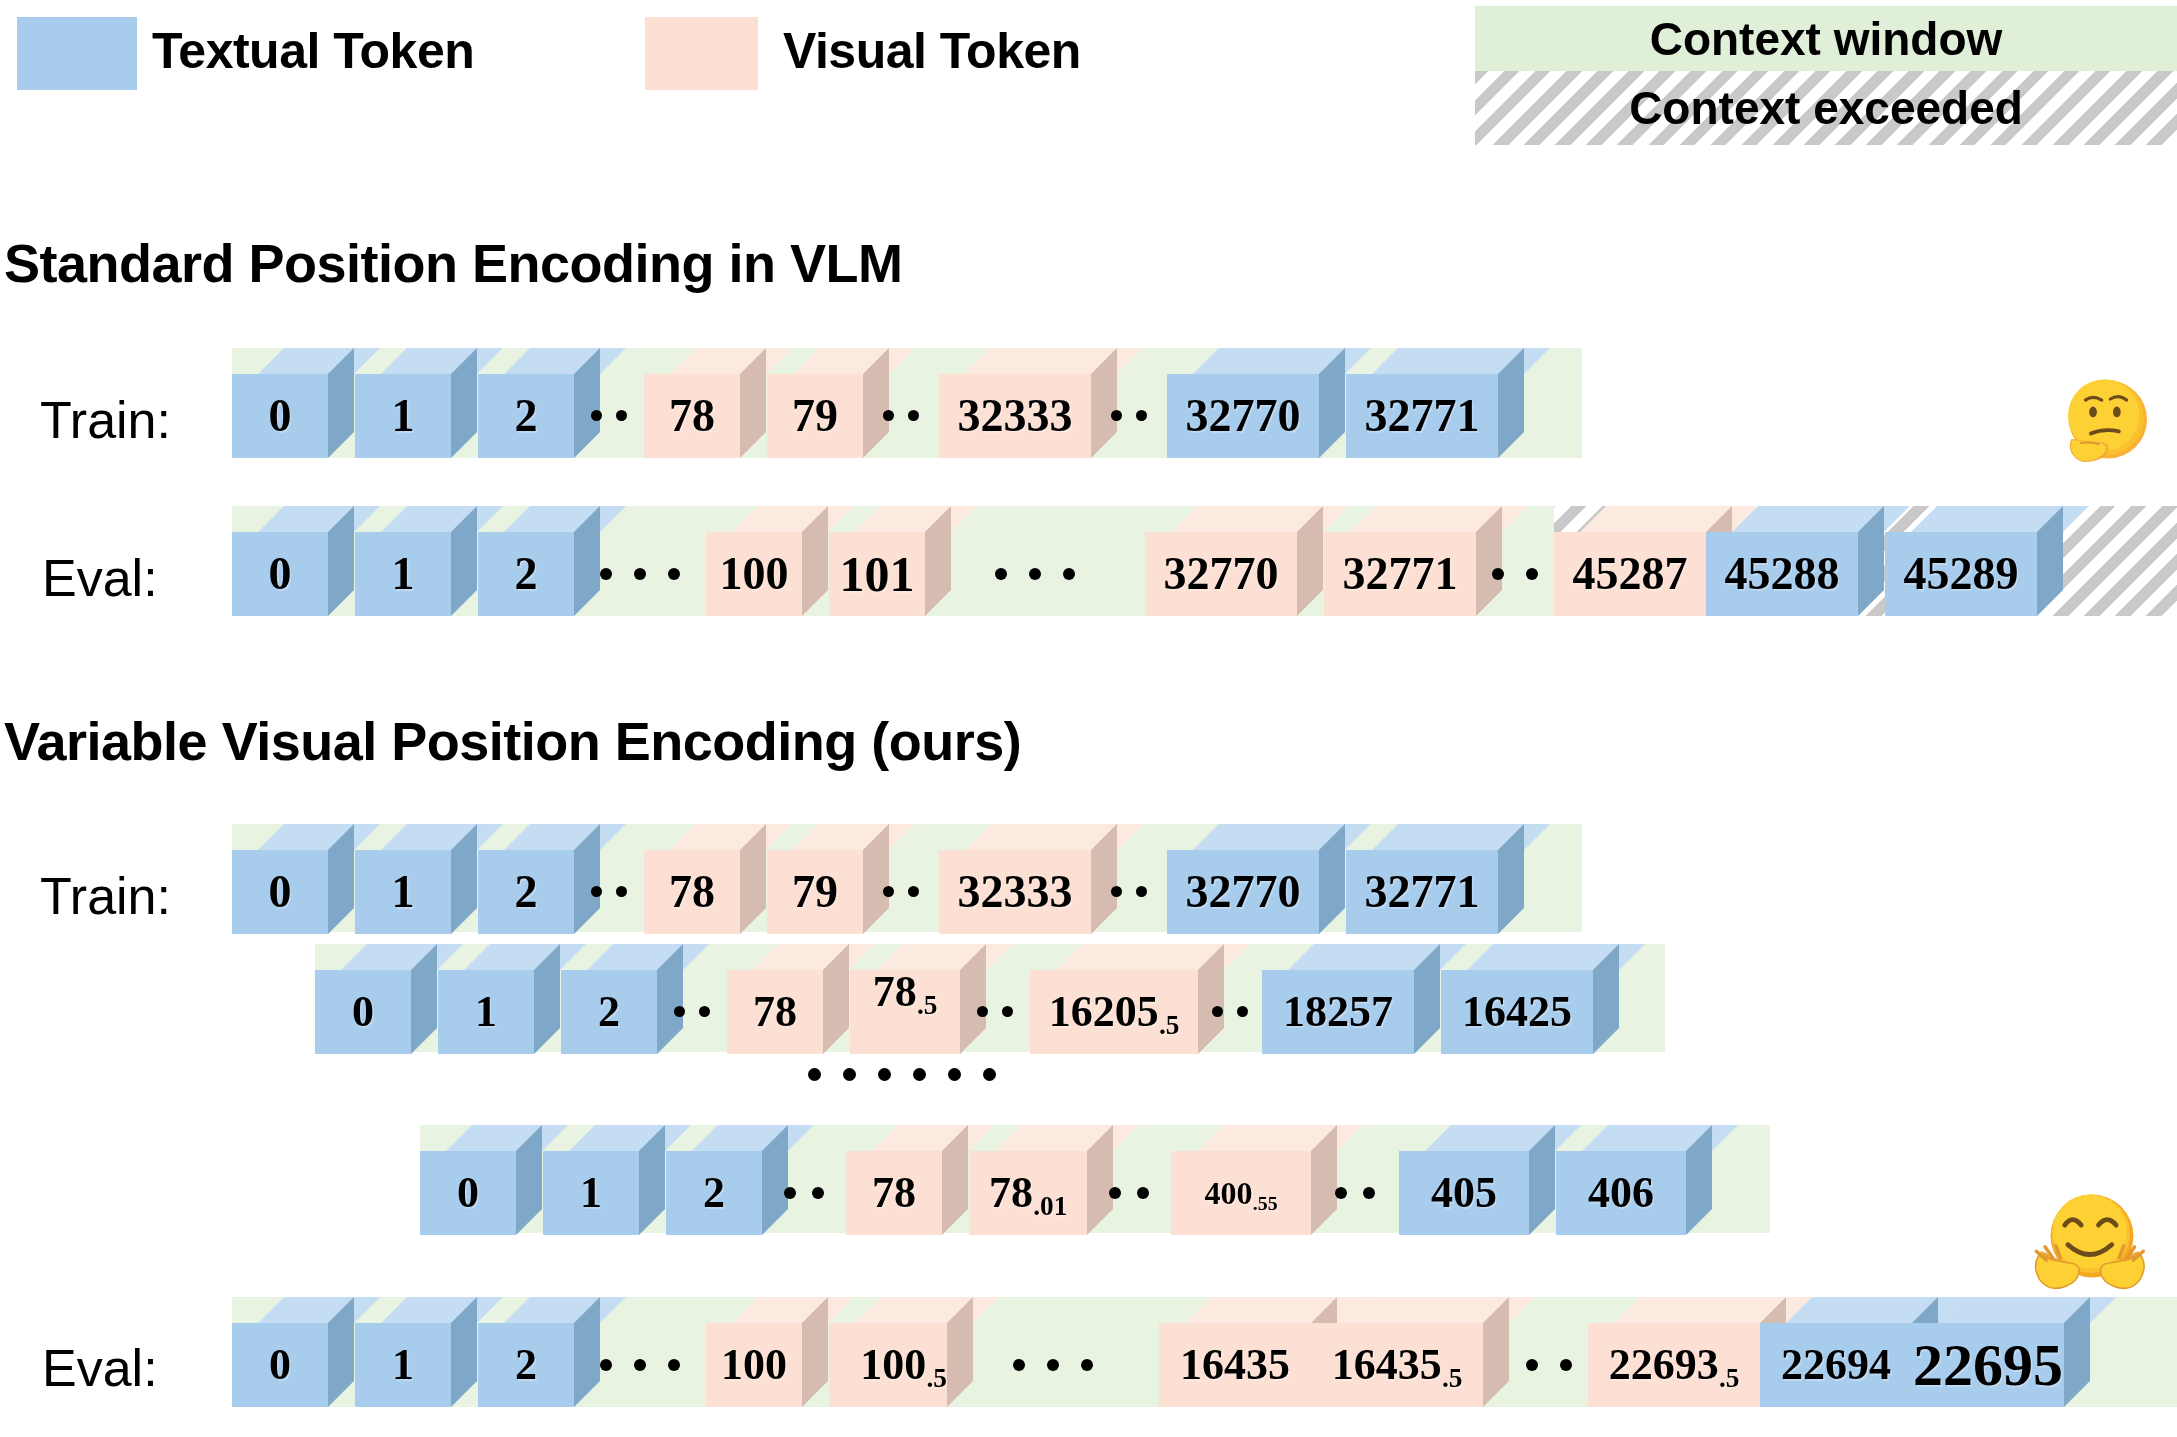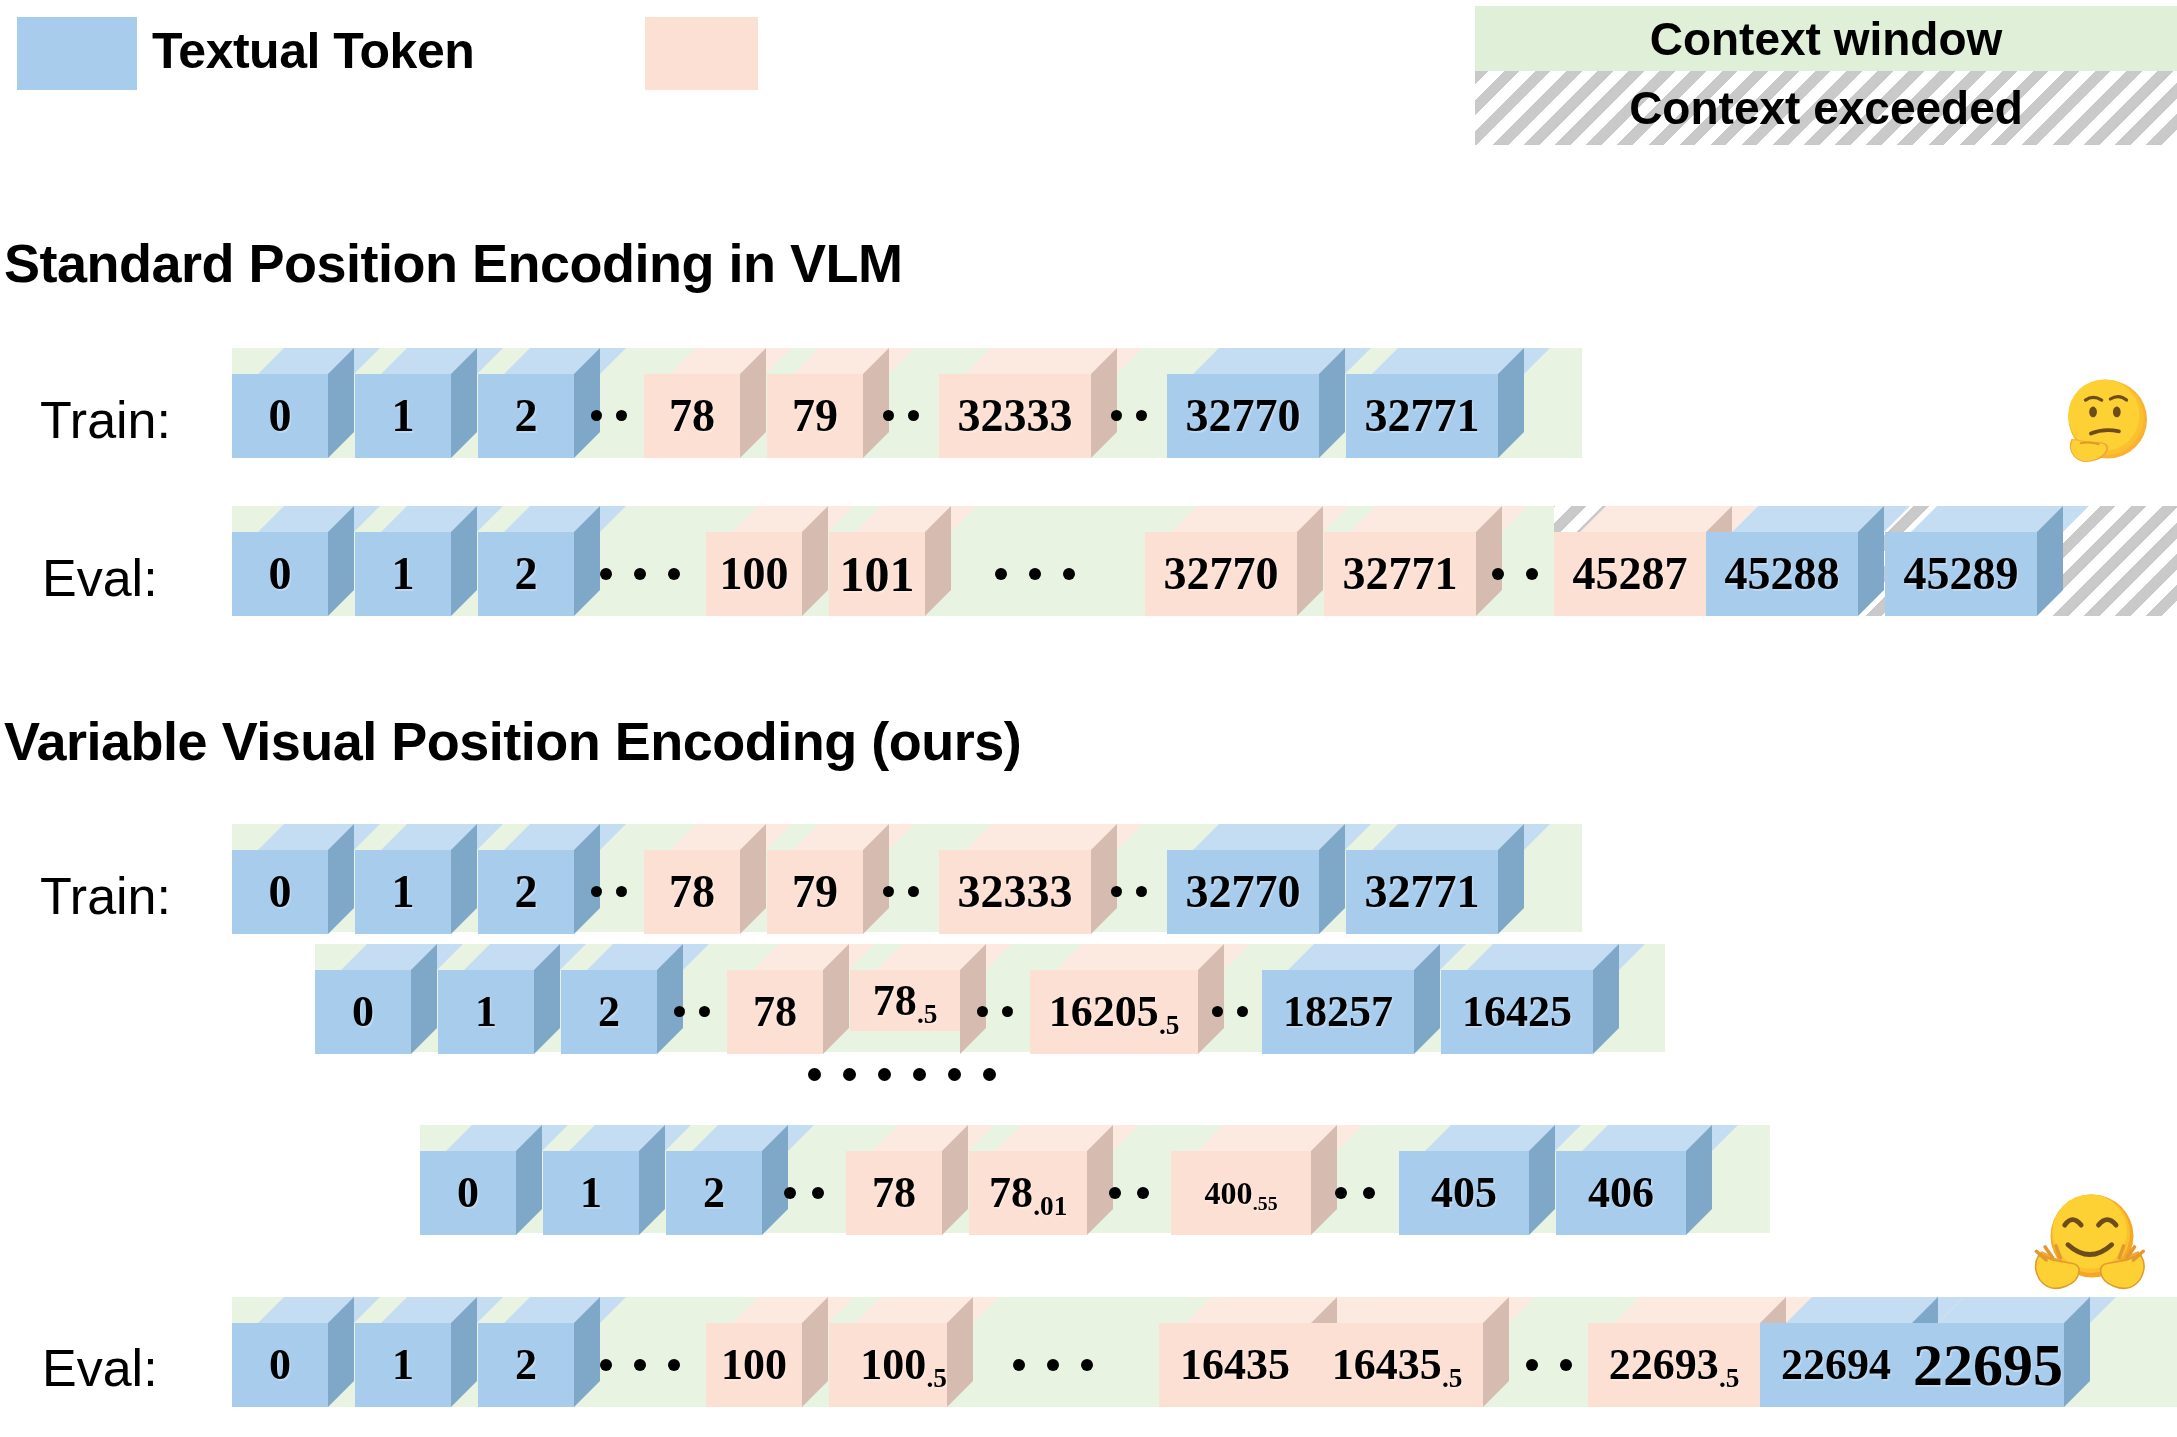--- a/index.html
+++ b/index.html
@@ -118,20 +118,21 @@
 </style>
 </head>
 <body>
 
 <div id="legend">
 
   <div class="legend-swatch" style="left:17px;top:17px;width:120px;height:73px;background:#A8CCEC;"></div>
   <div class="legend-label" style="left:152px;top:22px;">Textual Token</div>
 
   <div class="legend-swatch" style="left:645px;top:17px;width:113px;height:73px;background:#FBE0D3;"></div>
+  <div class="legend-label" style="left:783px;top:22px;">Visual Token</div>
 
   <div class="ctx-box" style="left:1475px;top:6px;width:702px;height:65px;background:#DFEFD8;">
     <span>Context window</span>
   </div>
 
   <div class="ctx-box band hatch" style="left:1475px;top:71px;width:702px;height:74px;">
     <span>Context exceeded</span>
   </div>
 </div>
 
@@ -428,21 +429,21 @@
     <div class="cube" style="left: 727px; top: 944px; width: 122px; height: 110px;">
       <div style="position: absolute; left: 26px; top: 0px; width: 96px; height: 26px; background: rgb(252, 234, 225); transform: skewX(-45deg); transform-origin: left bottom;"></div>
       <div style="position: absolute; left: 96px; top: 26px; width: 26px; height: 84px; background: rgb(214, 188, 176); transform: skewY(-45deg); transform-origin: left top;"></div>
       <div class="face front" style="position: absolute; left: 0px; top: 26px; width: 96px; height: 84px; background: rgb(251, 224, 211); display: flex; align-items: center; justify-content: center;">
         <span class="label" style="font-size: 44px;">78</span>
       </div>
     </div>
     <div class="cube" style="left: 850px; top: 944px; width: 136px; height: 110px;">
       <div style="position: absolute; left: 26px; top: 0px; width: 110px; height: 26px; background: rgb(252, 234, 225); transform: skewX(-45deg); transform-origin: left bottom;"></div>
       <div style="position: absolute; left: 110px; top: 26px; width: 26px; height: 84px; background: rgb(214, 188, 176); transform: skewY(-45deg); transform-origin: left top;"></div>
-      <div class="face front" style="position: absolute; left: 0px; top: 26px; width: 110px; height: 61px; background: rgb(251, 224, 211); display: flex; align-items: center; justify-content: center;">
+      <div class="face front" style="position: absolute; left: 0px; top: 26px; width: 110px; height: 84px; background: rgb(251, 224, 211); display: flex; align-items: flex-start; justify-content: center;">
         <span class="label" style="font-size: 44px;">78<sub>.5</sub></span>
       </div>
     </div>
     <div class="dots" style="left: 977px; top: 995.2px; height: 33.6px; gap: 14px;">
       <span style="width: 11px; height: 11px;"></span>
       <span style="width: 11px; height: 11px;"></span>
     </div>
     <div class="cube" style="left: 1030px; top: 944px; width: 194px; height: 110px;">
       <div style="position: absolute; left: 26px; top: 0px; width: 168px; height: 26px; background: rgb(252, 234, 225); transform: skewX(-45deg); transform-origin: left bottom;"></div>
       <div style="position: absolute; left: 168px; top: 26px; width: 26px; height: 84px; background: rgb(214, 188, 176); transform: skewY(-45deg); transform-origin: left top;"></div>

